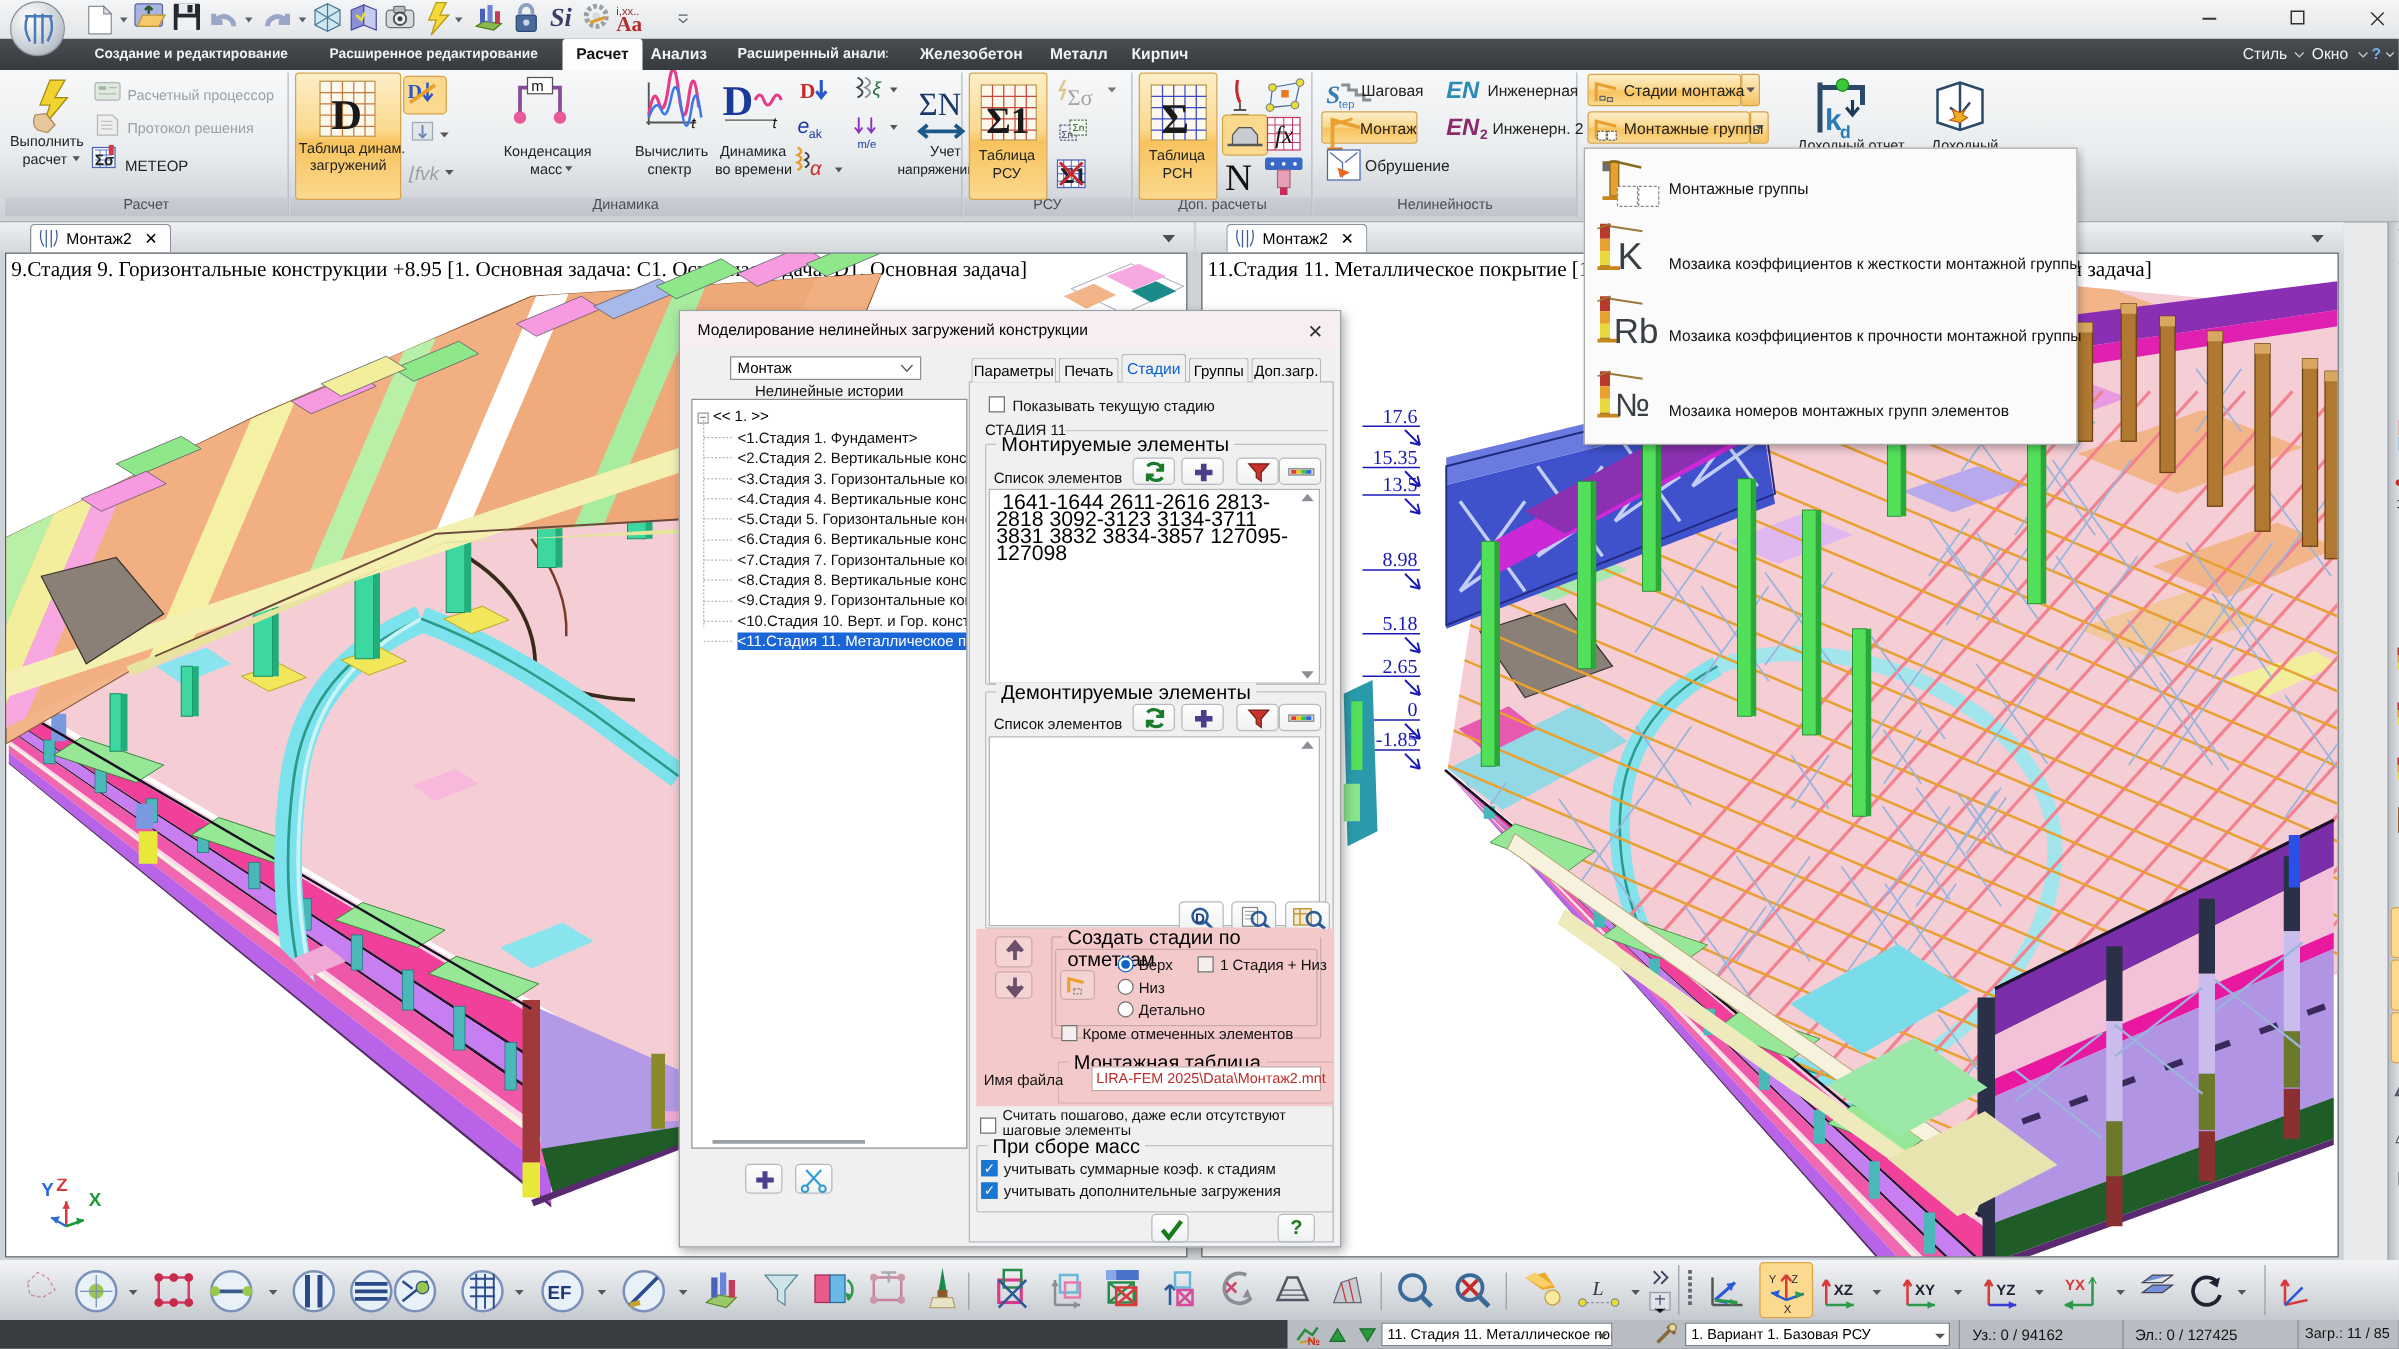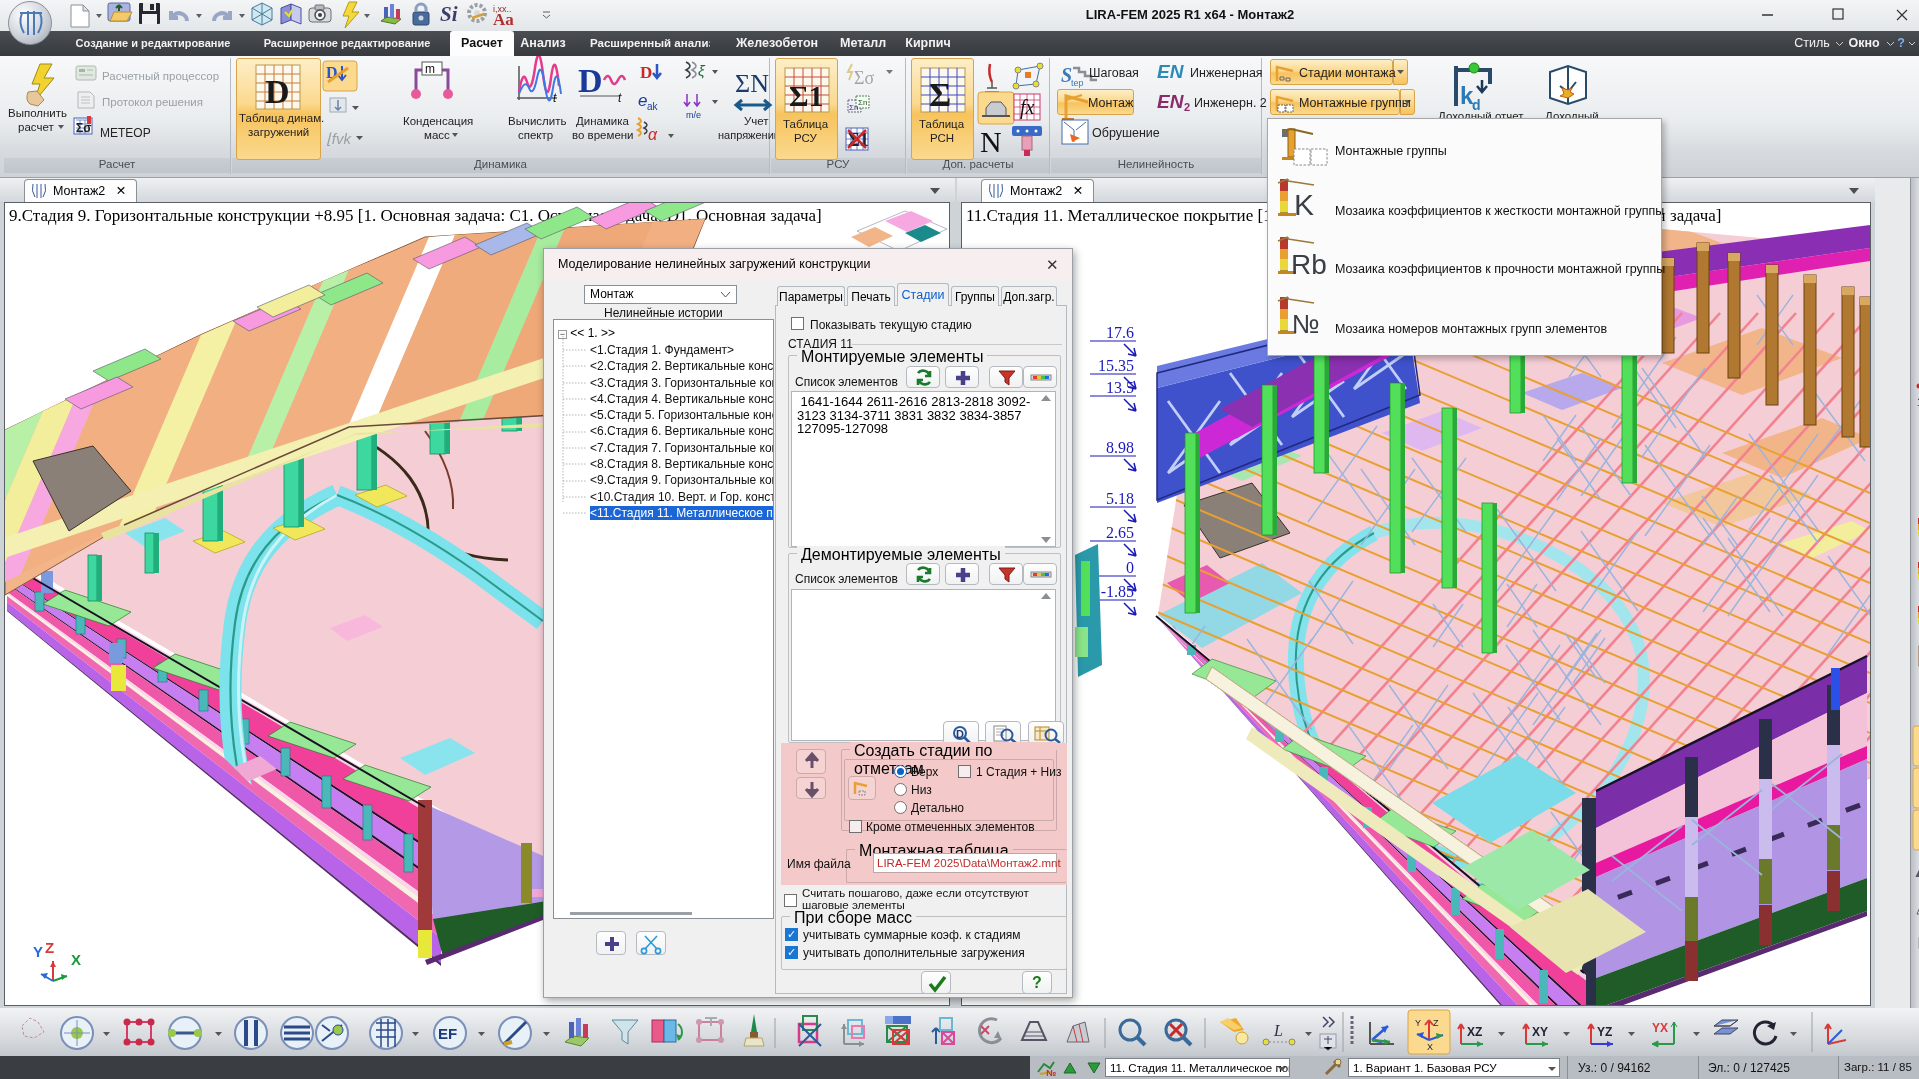--- a/index.html
+++ b/index.html
@@ -140,37 +140,36 @@
     <svg style="position:absolute;left:8px;top:1px;z-index:6" width="44" height="44">
         <g stroke="#4a7ab8" stroke-width="2" fill="none">
           <path d="M14 12 q-4 10 2 20"></path>
           <path d="M20 10 v24"></path>
           <path d="M26 10 v24"></path>
           <path d="M32 12 q4 10 -2 20"></path>
           <path d="M12 12 h22"></path>
         </g>
       </svg>
   </div>
-  <div id="title" class="abs" style="text-align:center">LIRA-FEM 2025 R1 x64 - Монтаж2</div>
   <svg class="abs" style="left:1740px;top:0" width="179" height="31">
     <path d="M22 15 h11" stroke="#333" stroke-width="1.5"></path>
     <rect x="93" y="9" width="10" height="10" fill="none" stroke="#333" stroke-width="1.2"></rect>
     <path d="M157 10 l10 10 m0 -10 l-10 10" stroke="#333" stroke-width="1.2"></path>
   </svg>
   <div id="tabbar" class="abs">
     <div class="rtab" style="left:74px;width:158px;font-size:11px">Создание и редактирование</div>
     <div class="rtab" style="left:262px;width:170px;font-size:11px">Расширенное редактирование</div>
     <div class="rtab act" style="left:450px;width:64px;">Расчет</div>
     <div class="rtab" style="left:518px;width:50px;">Анализ</div>
     <div class="rtab" style="left:590px;width:120px;font-size:11.5px">Расширенный анализ</div>
     <div class="rtab" style="left:736px;width:82px;">Железобетон</div>
     <div class="rtab" style="left:840px;width:46px;">Металл</div>
     <div class="rtab" style="left:904px;width:48px;">Кирпич</div>
     <div class="rtab" style="left:1790px;width:44px;font-weight:normal">Стиль</div>
-    <div class="rtab" style="left:1843px;width:42px;font-weight:bold">Окно</div>
+    <div class="rtab" style="left:1843px;width:42px;font-weight:normal">Окно</div>
     <div class="rtab" style="left:1894px;width:14px;color:#7ab0e8">?</div>
     <svg width="1919" height="25" style="position:absolute">
         <path d="M1836 11 l3.5 3.5 3.5 -3.5 M1887 11 l3.5 3.5 3.5 -3.5 M1909 11 l3 3 3 -3" stroke="#ccc" fill="none"></path>
       </svg>
   </div>
   <div id="ribbon" class="abs">
     <div class="rgroup" style="left:4px;width:227px;">
         <div class="rglabel">Расчет</div>
       </div>
     <div class="rgroup" style="left:232px;width:538px;">
@@ -1302,21 +1301,21 @@
     <div class="tbtn" style="left:445px;top:117px;width:34px;height:22px;"><svg width="34" height="22">
           <path d="M9 4 h16 l-6 7 v7 l-4 -3 v-4 z" fill="#c8332a" stroke="#7a1f1a"></path>
         </svg></div>
     <div class="tbtn" style="left:479px;top:117px;width:34px;height:22px;"><svg width="34" height="22">
           <rect x="7" y="8" width="20" height="5" fill="#d8d8d8" stroke="#888"></rect>
           <rect x="9" y="9" width="4" height="3" fill="#e83a2a"></rect>
           <rect x="13" y="9" width="4" height="3" fill="#e8c82a"></rect>
           <rect x="17" y="9" width="4" height="3" fill="#3ac84a"></rect>
           <rect x="21" y="9" width="4" height="3" fill="#2a6ae8"></rect>
         </svg></div>
-    <div style="position:absolute;left:247px;top:142px;width:265px;height:156px;background:#fff;border:1px solid #b0b5ba;font-size:13px;line-height:13.5px;padding:3px 18px 0 5px">&nbsp;1641-1644 2611-2616 2813-2818 3092-3123 3134-3711 3831 3832 3834-3857 127095-127098</div>
+    <div style="position:absolute;left:247px;top:142px;width:265px;height:156px;background:#fff;border:1px solid #b0b5ba;font-size:17px;line-height:13.5px;padding:3px 18px 0 5px">&nbsp;1641-1644 2611-2616 2813-2818 3092-3123 3134-3711 3831 3832 3834-3857 127095-127098</div>
     <svg style="position:absolute;left:494px;top:144px" width="16" height="152">
         <path d="M3 8 l5 -6 5 6 z" fill="#8a8f96"></path>
         <path d="M3 144 l5 6 5 -6 z" fill="#8a8f96"></path>
       </svg>
     <div class="gbox" style="left:244px;top:304px;width:273px;height:190px;">
         <div class="glab">Демонтируемые элементы</div>
       </div>
     <div class="dtext" style="left:251px;top:323px;">Список элементов</div>
     <div class="tbtn" style="left:362px;top:314px;width:34px;height:22px;"><svg width="34" height="22">
           <g fill="none" stroke-width="2.6">

